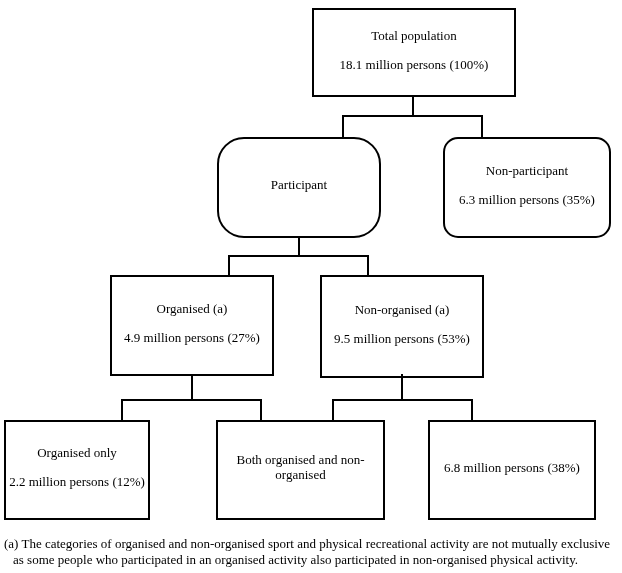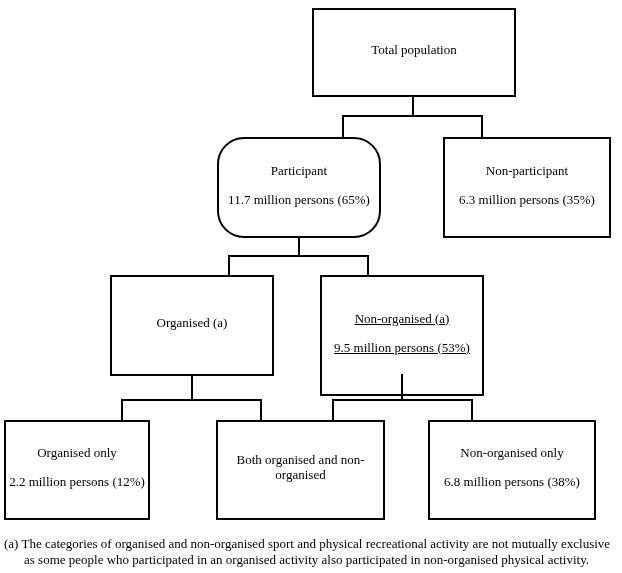--- a/index.html
+++ b/index.html
@@ -34,29 +34,29 @@
 
   
   #n-total { left: 312px; top: 8px; width: 204px; height: 89px; }
   
   #c1-stem  { left: 412px; top: 95px;  width: 2px;   height: 22px; }
   #c1-bar   { left: 342px; top: 115px; width: 141px; height: 2px;  }
   #c1-dropl { left: 342px; top: 115px; width: 2px;   height: 24px; }
   #c1-dropr { left: 481px; top: 115px; width: 2px;   height: 24px; }
   
   #n-participant     { left: 217px; top: 137px; width: 164px; height: 101px; border-radius: 27px; }
-  #n-non-participant { left: 443px; top: 137px; width: 168px; height: 101px; }
+  #n-non-participant { left: 443px; top: 137px; width: 168px; height: 101px; border-radius: 15px; }
   
   #c2-stem  { left: 298px; top: 236px; width: 2px;   height: 21px; }
   #c2-bar   { left: 228px; top: 255px; width: 141px; height: 2px;  }
   #c2-dropl { left: 228px; top: 255px; width: 2px;   height: 22px; }
   #c2-dropr { left: 367px; top: 255px; width: 2px;   height: 22px; }
   
   #n-organised     { left: 110px; top: 275px; width: 164px; height: 101px; }
-  #n-non-organised { left: 320px; top: 275px; width: 164px; height: 121px; text-decoration: underline; }
+  #n-non-organised { left: 320px; top: 275px; width: 164px; height: 103px; }
   
   #c3a-stem  { left: 191px; top: 374px; width: 2px;   height: 27px; }
   #c3a-bar   { left: 121px; top: 399px; width: 141px; height: 2px;  }
   #c3a-dropl { left: 121px; top: 399px; width: 2px;   height: 23px; }
   #c3a-dropr { left: 260px; top: 399px; width: 2px;   height: 23px; }
   
   #c3b-stem  { left: 401px; top: 374px; width: 2px;   height: 27px; }
   #c3b-bar   { left: 332px; top: 399px; width: 141px; height: 2px;  }
   #c3b-dropl { left: 332px; top: 399px; width: 2px;   height: 23px; }
   #c3b-dropr { left: 471px; top: 399px; width: 2px;   height: 23px; }
@@ -66,52 +66,53 @@
   #n-non-organised-only { left: 428px; top: 420px; width: 168px; height: 100px; }
 
   .footnote {
     position: absolute;
     left: 4px;
     top: 536px;
     width: 616px;
     font-size: 13px;
     line-height: 16px;
   }
-  .footnote-line2 { margin-left: 20px; }
+  .footnote-line2 { margin-left: 9px; }
 </style>
 </head>
 <body>
 
 <div class="canvas">
 
   <div class="node" id="n-total">
     <div class="title">Total population</div>
+    <div class="value">18.1 million persons (100%)</div>
   </div>
 
   <div class="line" id="c1-stem"></div>
   <div class="line" id="c1-bar"></div>
   <div class="line" id="c1-dropl"></div>
   <div class="line" id="c1-dropr"></div>
 
   <div class="node" id="n-participant">
     <div class="title">Participant</div>
-    <div class="value">11.7 million persons (65%)</div>
   </div>
   <div class="node" id="n-non-participant">
     <div class="title">Non-participant</div>
     <div class="value">6.3 million persons (35%)</div>
   </div>
 
   <div class="line" id="c2-stem"></div>
   <div class="line" id="c2-bar"></div>
   <div class="line" id="c2-dropl"></div>
   <div class="line" id="c2-dropr"></div>
 
   <div class="node" id="n-organised">
     <div class="title">Organised (a)</div>
+    <div class="value">4.9 million persons (27%)</div>
   </div>
   <div class="node" id="n-non-organised">
     <div class="title">Non-organised (a)</div>
     <div class="value">9.5 million persons (53%)</div>
   </div>
 
   <div class="line" id="c3a-stem"></div>
   <div class="line" id="c3a-bar"></div>
   <div class="line" id="c3a-dropl"></div>
   <div class="line" id="c3a-dropr"></div>
@@ -122,21 +123,20 @@
   <div class="line" id="c3b-dropr"></div>
 
   <div class="node" id="n-organised-only">
     <div class="title">Organised only</div>
     <div class="value">2.2 million persons (12%)</div>
   </div>
   <div class="node" id="n-both">
     <div class="title">Both organised and non-organised</div>
   </div>
   <div class="node" id="n-non-organised-only">
-    <div class="title">Non-organised only</div>
     <div class="value">6.8 million persons (38%)</div>
   </div>
 
   <div class="footnote">
     <div class="footnote-line1">(a) The categories of organised and non-organised sport and physical recreational activity are not mutually exclusive</div>
     <div class="footnote-line2">as some people who participated in an organised activity also participated in non-organised physical activity.</div>
   </div>
 
 </div>
 

